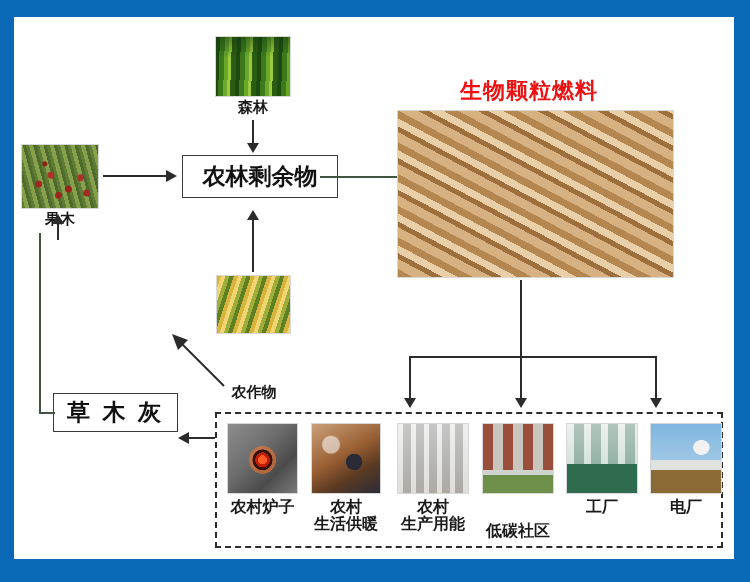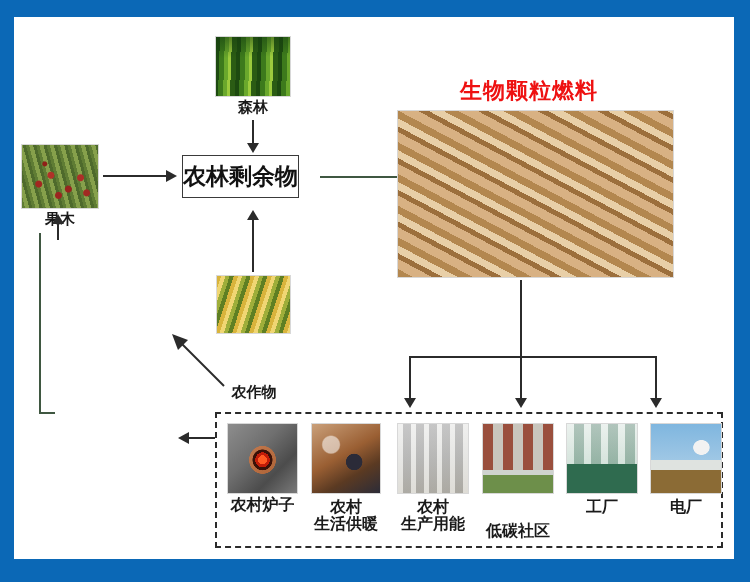--- a/index.html
+++ b/index.html
@@ -185,32 +185,35 @@
 
   <div class="ln" style="left:252px;top:120px;width:1.6px;height:26px;"></div>
   <div class="arrow arr-down" style="left:247px;top:143px;"></div>
 
   <div class="photo ph-fruit" style="left:21px;top:144px;width:78px;height:65px;"></div>
   <div class="cap" style="left:16px;top:211px;width:88px;font-size:15px;">果木</div>
 
   <div class="ln" style="left:103px;top:175px;width:64px;height:1.6px;"></div>
   <div class="arrow arr-right" style="left:166px;top:170px;"></div>
 
-  <div class="box" style="left:182px;top:155px;width:117px;height:43px;font-size:23px;">
+  <div class="box" style="left:182px;top:155px;width:156px;height:43px;font-size:23px;">
     <span>农林剩余物</span>
   </div>
 
   <div class="ln-green" style="left:320px;top:176px;width:78px;height:1.6px;"></div>
 
   <div class="photo ph-crop" style="left:216px;top:275px;width:75px;height:59px;"></div>
   <div class="cap" style="left:206px;top:336px;width:96px;font-size:15px;margin-top:48px;">农作物</div>
 
   <div class="ln" style="left:252px;top:218px;width:1.6px;height:54px;"></div>
   <div class="arrow arr-up" style="left:247px;top:210px;"></div>
 
+  <div class="box" style="left:53px;top:393px;width:125px;height:39px;font-size:23px;letter-spacing:3px;">
+    <span>草 木 灰</span>
+  </div>
 
   <div class="ln-green" style="left:39px;top:412px;width:16px;height:1.6px;"></div>
   <div class="ln-green" style="left:39px;top:233px;width:1.6px;height:180px;"></div>
   <div class="ln" style="left:57px;top:222px;width:1.6px;height:18px;"></div>
   <div class="arrow arr-up" style="left:52px;top:214px;"></div>
 
   <svg class="diag-wrap" viewBox="0 0 60 60">
     <line x1="56" y1="56" x2="12" y2="12" stroke="#2b2b2b" stroke-width="2"></line>
     <polygon points="4,4 20,10 10,20" fill="#2b2b2b"></polygon>
   </svg>
@@ -226,21 +229,21 @@
   <div class="ln" style="left:409px;top:356px;width:1.6px;height:45px;"></div>
   <div class="ln" style="left:520px;top:356px;width:1.6px;height:45px;"></div>
   <div class="ln" style="left:655px;top:356px;width:1.6px;height:45px;"></div>
   <div class="arrow arr-down" style="left:404px;top:398px;"></div>
   <div class="arrow arr-down" style="left:515px;top:398px;"></div>
   <div class="arrow arr-down" style="left:650px;top:398px;"></div>
 
   <div class="dashed-box"></div>
 
   <div class="photo ph-stove" style="left:227px;top:423px;width:71px;height:71px;"></div>
-  <div class="cap" style="left:213px;top:498px;width:99px;font-size:16px;font-family:Liberation Mono, monospace;">农村炉子</div>
+  <div class="cap" style="left:213px;top:498px;width:99px;font-size:16px;">农村炉子</div>
 
   <div class="photo ph-heating" style="left:311px;top:423px;width:70px;height:71px;"></div>
   <div class="cap" style="left:301px;top:498px;width:90px;font-size:16px;">农村
 生活供暖</div>
 
   <div class="photo ph-boiler" style="left:397px;top:423px;width:72px;height:71px;"></div>
   <div class="cap" style="left:387px;top:498px;width:92px;font-size:16px;">农村
 生产用能</div>
 
   <div class="photo ph-community" style="left:482px;top:423px;width:72px;height:71px;"></div>

